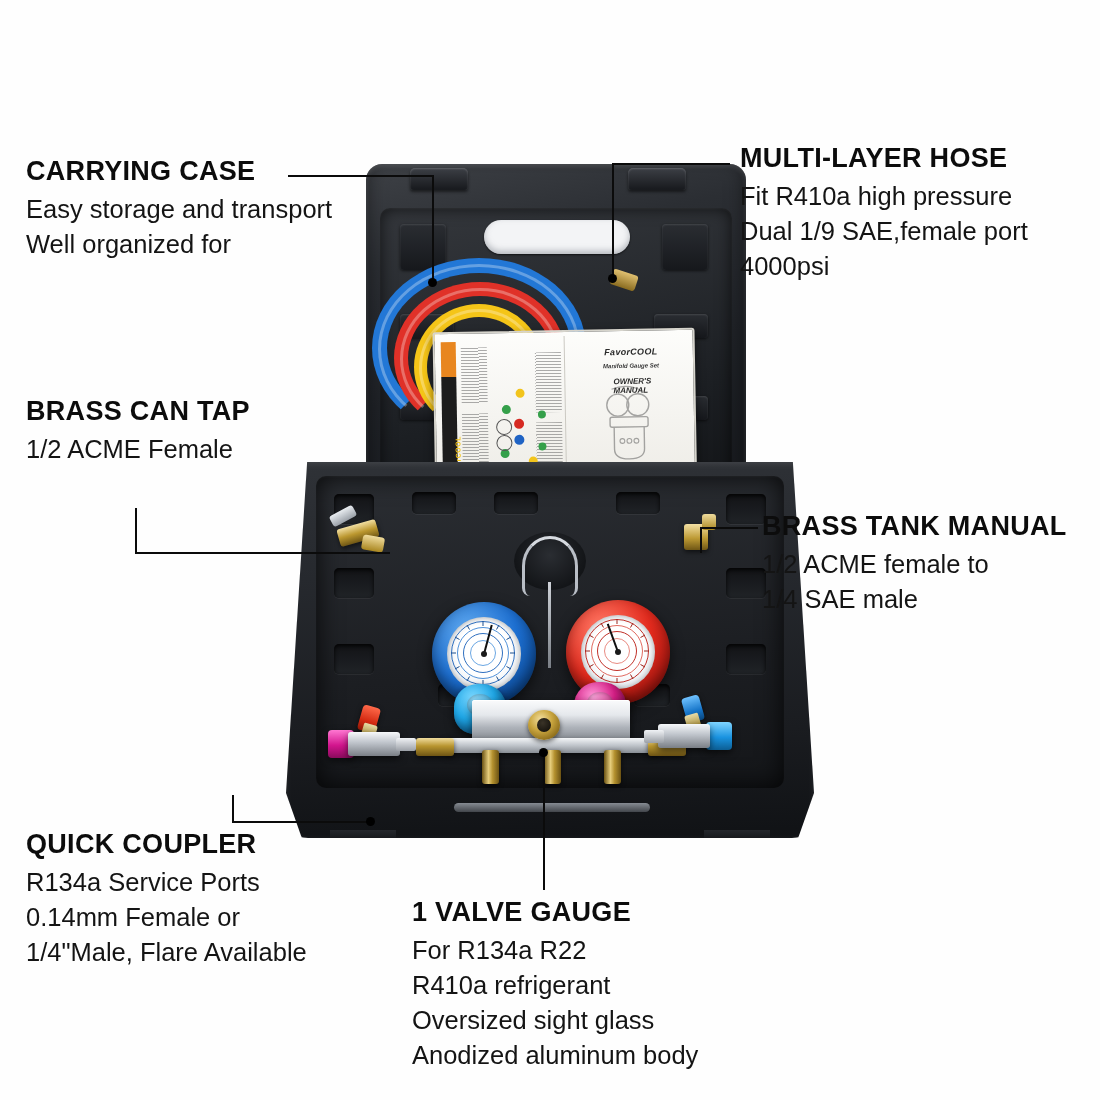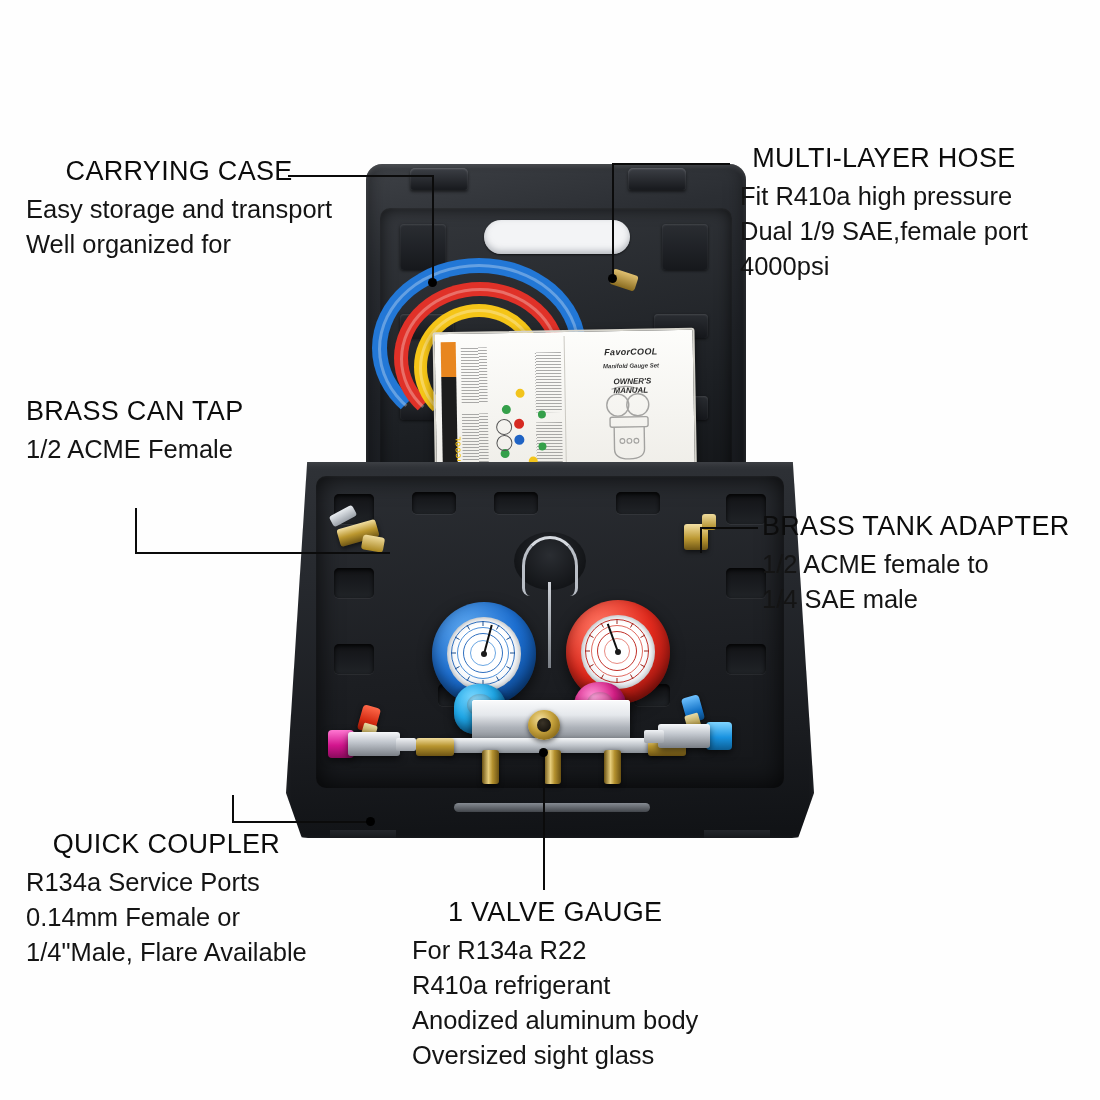--- a/index.html
+++ b/index.html
@@ -7,27 +7,26 @@
     width: 1100px; height: 1100px;
     background: #ffffff;
     font-family: "Liberation Sans", sans-serif;
     overflow: hidden;
   }
   #root { position: relative; width: 1100px; height: 1100px; background: #fefefe; }
 
   
   .callout { position: absolute; color: #111; }
   .callout .title {
-    font-weight: normal;
+    font-weight: bold;
     font-size: 27px;
     letter-spacing: 0.3px;
     line-height: 1.05;
     white-space: nowrap;
     color: #0c0c0c;
-    text-align: center;
   }
   .callout .lines { margin-top: 7px; }
   .callout .line {
     font-size: 25.5px;
     line-height: 1.37;
     white-space: pre;
     color: #141414;
     font-weight: 400;
   }
 
@@ -562,39 +561,39 @@
   </div>
 
   <div class="callout" style="left:26px; top:397px;">
     <div class="title">BRASS CAN TAP</div>
     <div class="lines">
       <div class="line">1/2 ACME Female</div>
     </div>
   </div>
 
   <div class="callout" style="left:762px; top:512px;">
-    <div class="title">BRASS TANK ADAPTER</div>
+    <div class="title">BRASS TANK MANUAL</div>
     <div class="lines">
       <div class="line">1/2 ACME female to</div>
       <div class="line">1/4 SAE male</div>
     </div>
   </div>
 
   <div class="callout" style="left:26px; top:830px;">
     <div class="title">QUICK COUPLER</div>
     <div class="lines">
       <div class="line">R134a Service Ports</div>
       <div class="line">0.14mm Female or</div>
       <div class="line">1/4"Male, Flare Available</div>
     </div>
   </div>
 
   <div class="callout" style="left:412px; top:898px;">
     <div class="title">1 VALVE GAUGE</div>
     <div class="lines">
       <div class="line">For R134a R22</div>
       <div class="line">R410a refrigerant</div>
+      <div class="line">Oversized sight glass</div>
       <div class="line">Anodized aluminum body</div>
-      <div class="line">Oversized sight glass</div>
     </div>
   </div>
 
 </div>
 
 </body></html>

